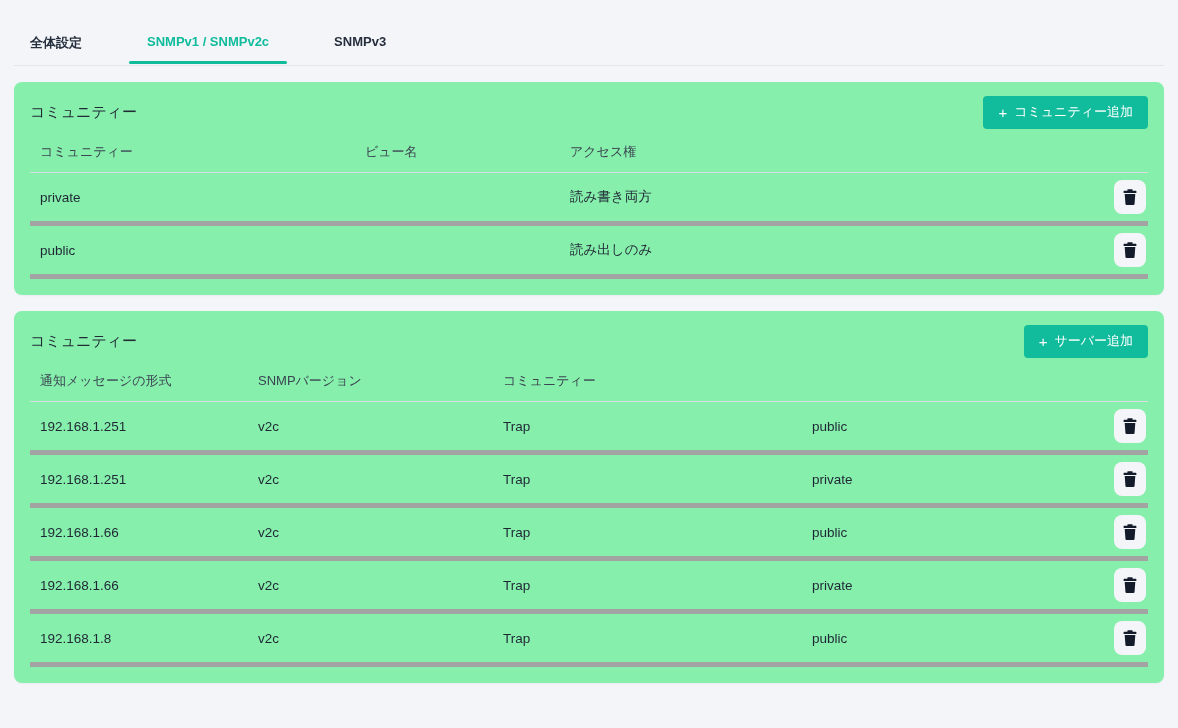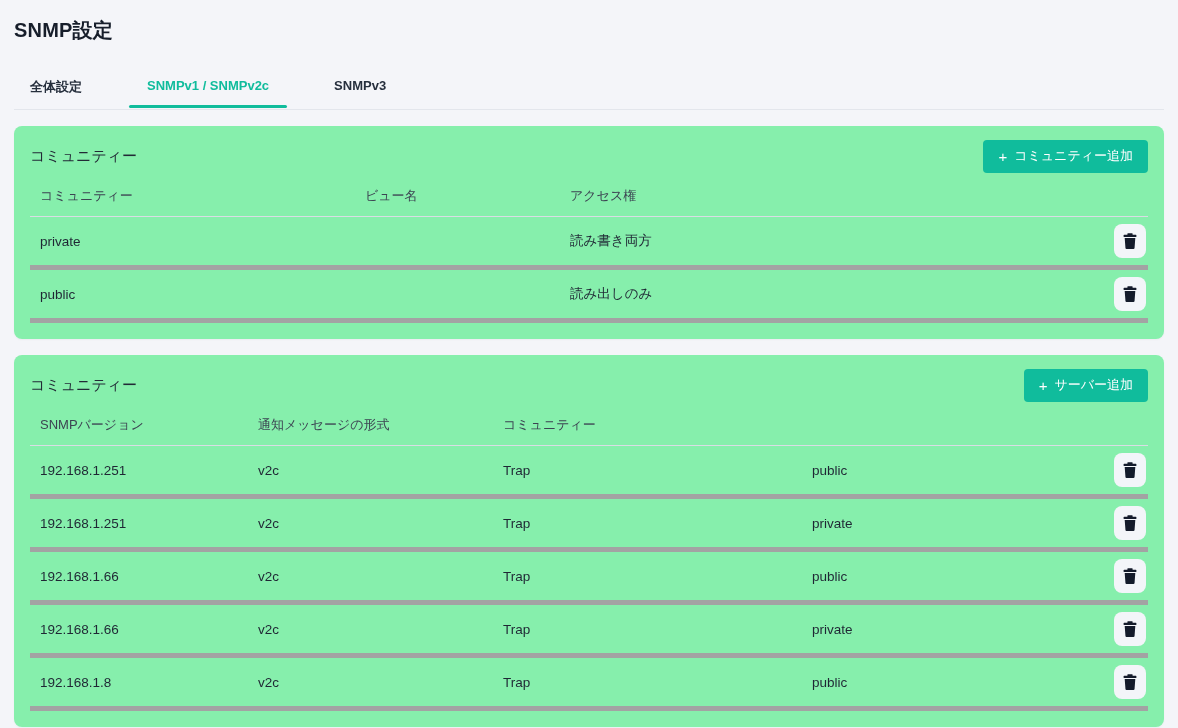--- a/index.html
+++ b/index.html
@@ -88,21 +88,20 @@
     display:flex; align-items:center; justify-content:center;
     cursor:pointer;
   }
   .trash-btn svg { display:block; }
 </style>
 </head>
 <body style="background: rgb(244, 245, 249);">
 
 <div class="page">
 
-  <h1 class="page-title">SNMP設定</h1>
 
   <div class="tabbar">
     <div class="tab">全体設定</div>
     <div class="tab active">SNMPv1 / SNMPv2c</div>
     <div class="tab">SNMPv3</div>
   </div>
 
   <section class="card">
     <div class="card-head">
       <h2 class="card-title">コミュニティー</h2>
@@ -160,22 +159,22 @@
   <section class="card">
     <div class="card-head">
       <h2 class="card-title">コミュニティー</h2>
       <button class="add-btn">
         <span class="plus">+</span>
         <span>サーバー追加</span>
       </button>
     </div>
     <div class="table">
       <div class="thead trow traphost-grid">
+        <div class="cell">通知メッセージの形式</div>
         <div class="cell">SNMPバージョン</div>
-        <div class="cell">通知メッセージの形式</div>
         <div class="cell">コミュニティー</div>
         <div class="cell action"></div>
       </div>
       <div class="tbody" id="traphost-body">
           <div class="trow traphost-grid">
             <div class="cell">192.168.1.251</div>
             <div class="cell">v2c</div>
             <div class="cell">Trap</div>
             <div class="cell">public</div>
             <div class="cell action">

